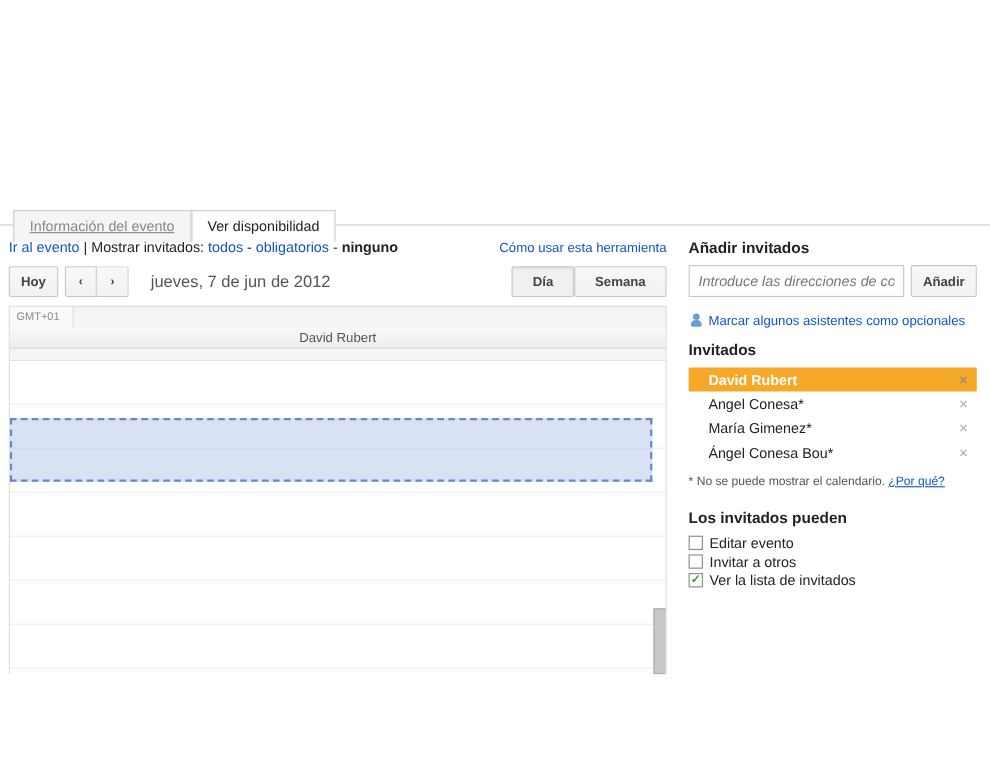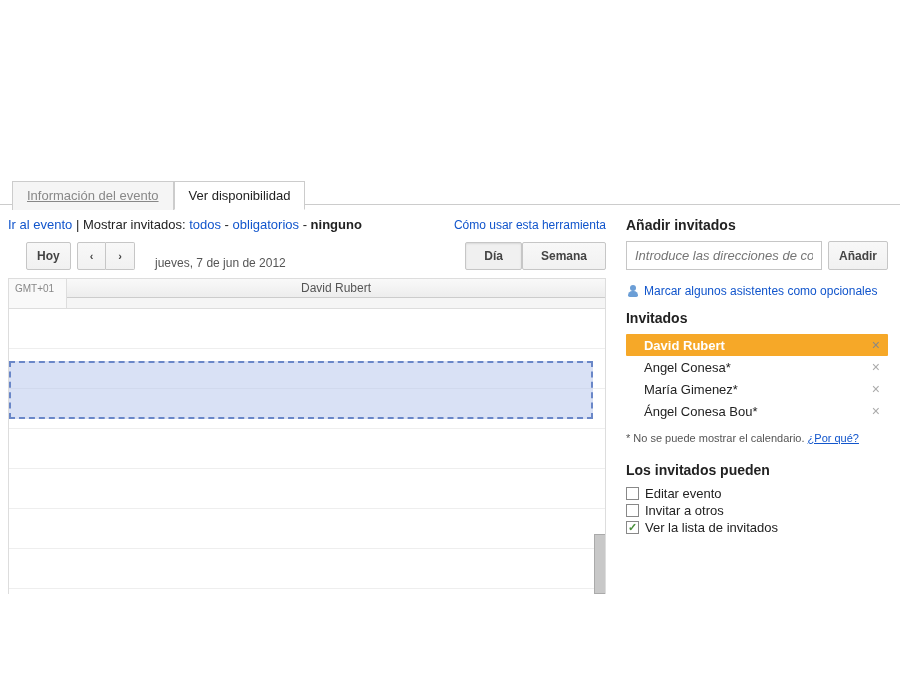--- a/index.html
+++ b/index.html
@@ -22,21 +22,21 @@
   .tab {
     padding: 6px 14px;
     border: 1px solid #ccc;
     border-bottom: none;
     background: #f5f5f5;
     color: #888;
     text-decoration: underline;
     margin-right: 0;
     cursor: pointer;
     position: relative;
-    top: 6px;
+    top: 16px;
   }
   .tab.active {
     background: #fff;
     color: #222;
     text-decoration: none;
     border-bottom: 1px solid #fff;
   }
   .main {
     display: flex;
     padding: 12px 12px 0 8px;
@@ -53,49 +53,49 @@
     align-items: center;
     margin-bottom: 10px;
     font-size: 13px;
     text-align: right;
   }
   .row1 a { color: #1155cc; text-decoration: none; cursor: pointer; }
   .row1 .bold { font-weight: bold; }
   .row1 .help { margin-left: auto; color: #1155cc; font-size: 12px; cursor: pointer; }
   .row2 {
     display: flex;
-    align-items: flex-end;
+    align-items: center;
     margin-bottom: 8px;
-    margin-left: 18px;
   }
   .btn {
     background: linear-gradient(#f8f8f8, #f1f1f1);
     border: 1px solid #c6c6c6;
     border-radius: 2px;
     padding: 6px 10px;
     font-size: 12px;
     color: #444;
     font-weight: bold;
     cursor: pointer;
     line-height: 14px;
   }
   .btn-group { display: flex; margin-left: 6px; }
   .btn-group .btn { border-radius: 0; }
   .btn-group .btn:first-child { border-top-left-radius: 2px; border-bottom-left-radius: 2px; }
   .btn-group .btn:last-child { border-top-right-radius: 2px; border-bottom-right-radius: 2px; border-left: none; }
   .btn-arrow { padding: 6px 12px; font-size: 11px; font-weight: bold; }
-  .date-label { margin-left: 20px; color: #555; font-size: 12px; }
+  .date-label { margin-left: 20px; color: #555; font-size: 15px; }
   .view-toggle { margin-left: auto; display: flex; }
   .view-toggle .btn { padding: 6px 18px; font-weight: bold; font-size: 12px; }
   .view-toggle .btn.active { background: #f0f0f0; box-shadow: inset 0 1px 2px rgba(0,0,0,0.1); }
 
   .schedule-header {
     display: flex;
     border: 1px solid #ddd;
     background: #f5f5f5;
+    flex-direction: column;
   }
   .tz-cell {
     width: 58px;
     padding: 4px 6px;
     font-size: 10px;
     color: #888;
     border-right: 1px solid #ddd;
     background: #f9f9f9;
   }
   .attendee-header {

